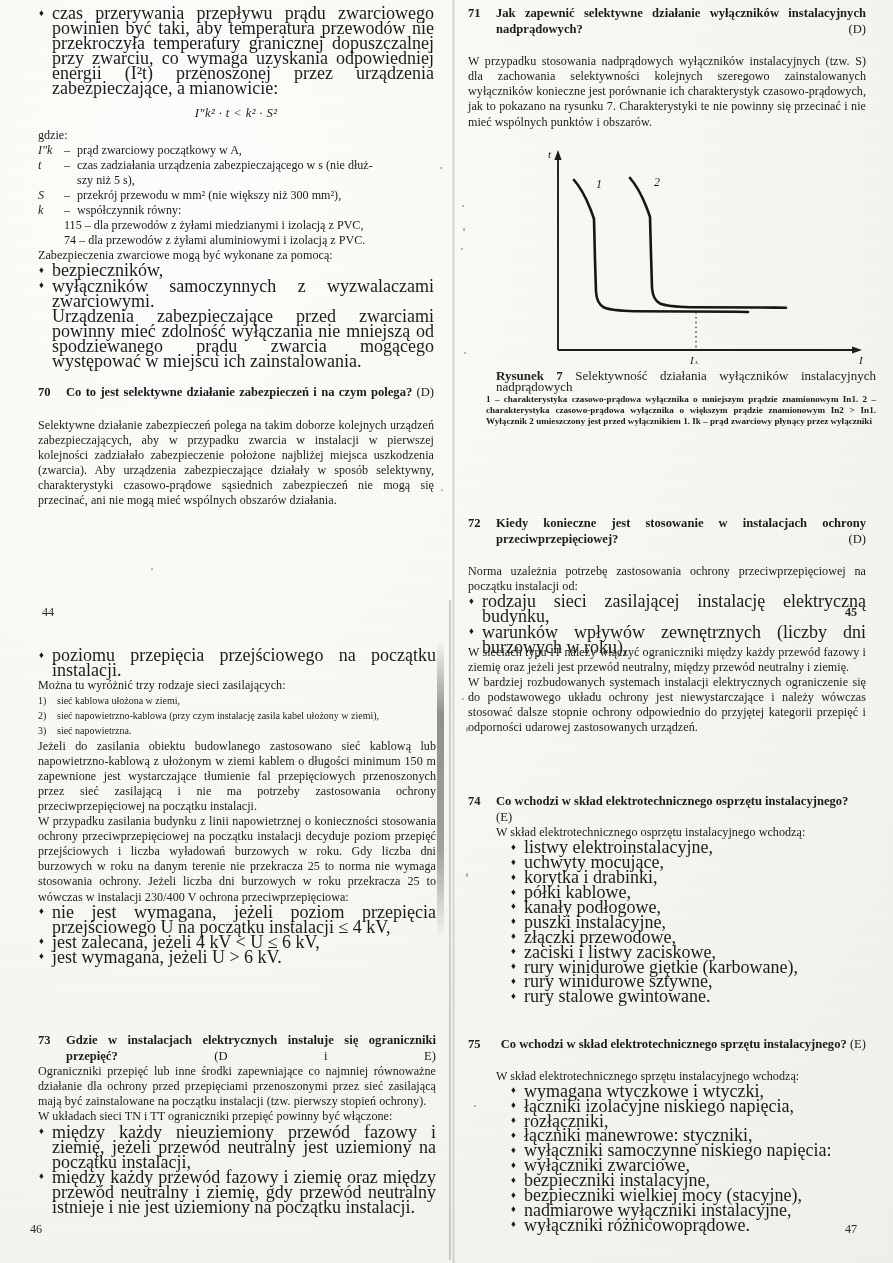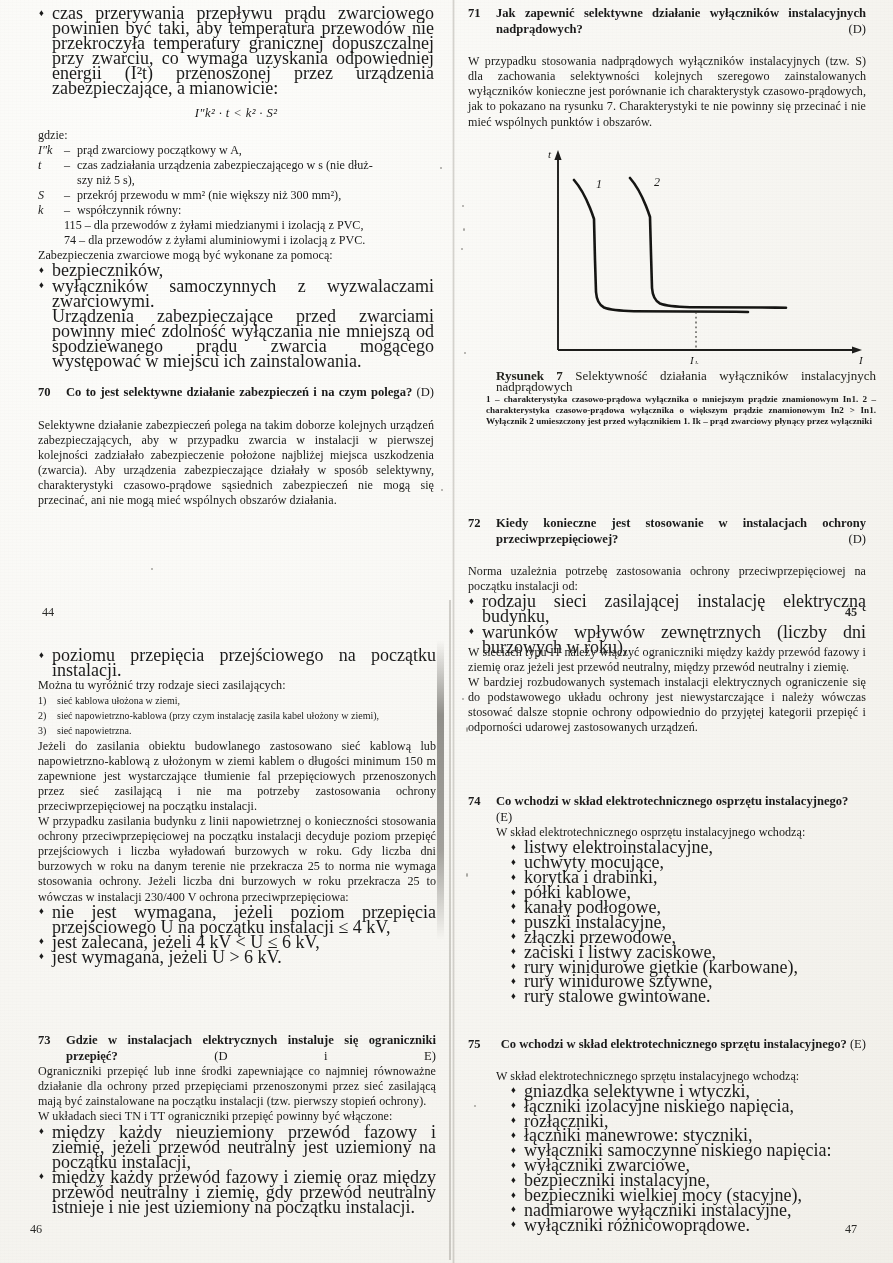--- a/index.html
+++ b/index.html
@@ -363,21 +363,21 @@
 <div class="col" style="left:468px; top:1037px; width:398px;">
   <div class="q-head">
     <span class="q-num">75</span>
     <span class="q-text" style="text-align:right;">
       <span>Co wchodzi w skład elektrotechnicznego sprzętu instalacyjnego?</span>
       <span class="lvl">(E)</span>
     </span>
   </div>
   <div class="p" style="padding-left:28px; margin-top:16px;">W skład elektrotechnicznego sprzętu instalacyjnego wchodzą:</div>
   <ul class="bul tight" style="padding-left:42px;">
-    <li>gniazdka selektywne i wtyczki,</li>
+    <li>wymagana wtyczkowe i wtyczki,</li>
     <li>łączniki izolacyjne niskiego napięcia,</li>
     <li>rozłączniki,</li>
     <li>łączniki manewrowe: styczniki,</li>
     <li>wyłączniki samoczynne niskiego napięcia:</li>
     <li>wyłączniki zwarciowe,</li>
     <li>bezpieczniki instalacyjne,</li>
     <li>bezpieczniki wielkiej mocy (stacyjne),</li>
     <li>nadmiarowe wyłączniki instalacyjne,</li>
     <li>wyłączniki różnicowoprądowe.</li>
   </ul>

